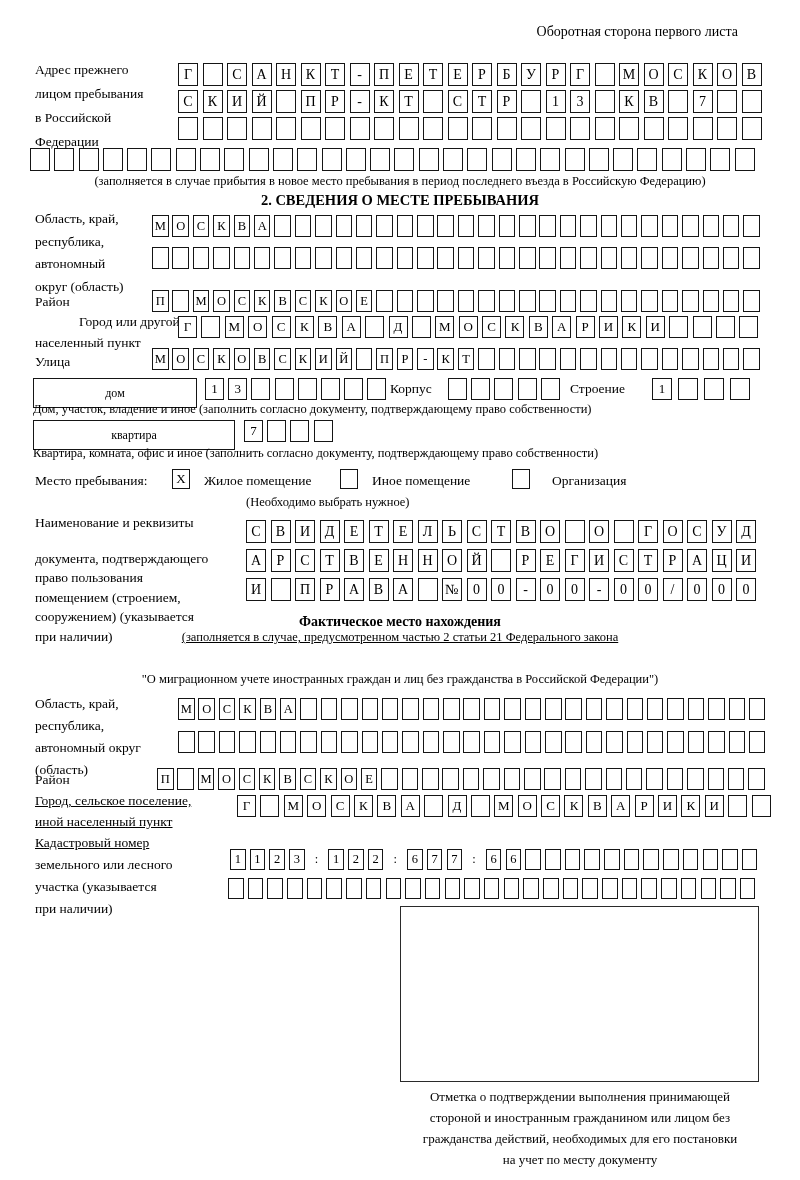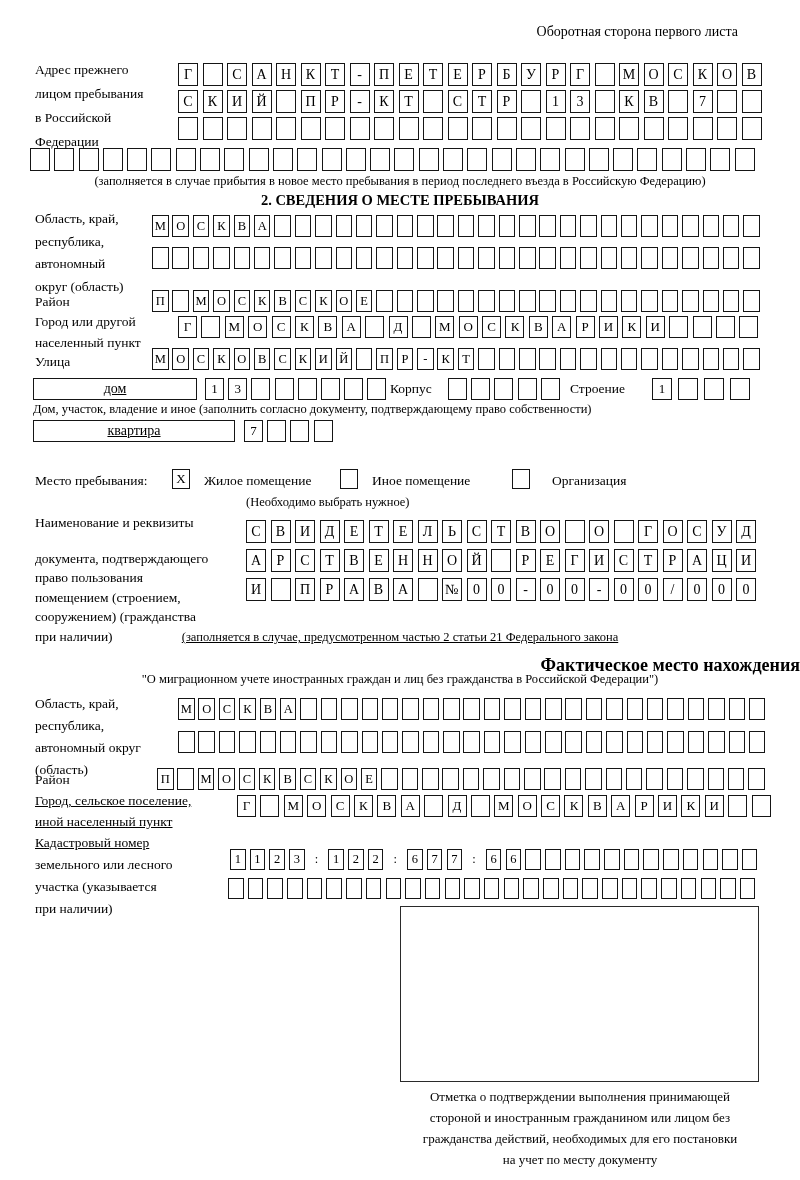--- a/index.html
+++ b/index.html
@@ -16,21 +16,21 @@
         font-family:inherit;background:#fff;}
   .cell.nb{border:none;background:transparent;}
   .r-a{gap:4.5px;} .r-a .cell{width:20px;height:23px;font-size:14px;}
   .r-f{gap:4.3px;} .r-f .cell{width:20px;height:23px;font-size:14px;}
   .r-b{gap:3.9px;} .r-b .cell{width:16.5px;height:22px;font-size:12.5px;}
   .r-c{gap:4.4px;} .r-c .cell{width:19px;height:22px;font-size:13px;}
   .r-h{gap:4.2px;} .r-h .cell{width:19px;height:22px;font-size:13px;}
   .r-s{gap:6px;}   .r-s .cell{width:20px;height:22px;font-size:13px;}
   .r-k{gap:4.2px;} .r-k .cell{width:15.5px;height:21px;font-size:12.5px;}
   .widebox{border:1.5px solid #151515;box-sizing:border-box;display:flex;
-           align-items:center;justify-content:center;font-size:14px;height:22px;background:#fff;text-decoration:underline;}
+           align-items:center;justify-content:center;font-size:12px;height:30px;background:#fff;}
   .chk{width:18px;height:20px;border:1.6px solid #151515;box-sizing:border-box;
        display:flex;align-items:center;justify-content:center;font-size:13px;background:#fff;}
   .stampbox{border:1.6px solid #2a2a2a;background:#fff;box-sizing:border-box;}
 </style>
 </head>
 <body>
 
 <div class="page">
 
   <div class="abs" style="top:24px;right:62px;font-size:14px;">Оборотная сторона первого листа</div>
@@ -254,21 +254,21 @@
       <span class="cell"></span>
       <span class="cell"></span>
       <span class="cell"></span>
       <span class="cell"></span>
       <span class="cell"></span>
       <span class="cell"></span>
       <span class="cell"></span>
     </div>
 
   <div class="abs" style="left:35px;top:311px;">
-    <div class="lbl" style="line-height:21px;">Город или другой</div>
+    <div class="lbl" style="line-height:21px;margin-left:44px;">Город или другой</div>
     <div class="lbl" style="line-height:21px;">населенный пункт</div>
   </div>
   <div class="abs cells r-c" style="left:178px;top:316px;">
       <span class="cell">Г</span>
       <span class="cell"></span>
       <span class="cell">М</span>
       <span class="cell">О</span>
       <span class="cell">С</span>
       <span class="cell">К</span>
       <span class="cell">В</span>
@@ -354,36 +354,37 @@
     </div>
   <div class="abs widebox" style="left:33px;top:420px;width:202px;">квартира</div>
 
   <div class="abs cap" style="left:33px;top:402px;">Дом, участок, владение и иное (заполнить согласно документу, подтверждающему право собственности)</div>
   <div class="abs cells r-h" style="left:244px;top:420px;">
       <span class="cell">7</span>
       <span class="cell"></span>
       <span class="cell"></span>
       <span class="cell"></span>
     </div>
+  <div class="abs cap" style="left:33px;top:446px;">Квартира, комната, офис и иное (заполнить согласно документу, подтверждающему право собственности)</div>
 
   <div class="abs lbl" style="left:35px;top:471px;line-height:20px;">Место пребывания:</div>
   <div class="abs chk" style="left:172px;top:469px;">X</div>
   <div class="abs lbl" style="left:204px;top:471px;line-height:20px;">Жилое помещение</div>
   <div class="abs chk" style="left:340px;top:469px;"></div>
   <div class="abs lbl" style="left:372px;top:471px;line-height:20px;">Иное помещение</div>
   <div class="abs chk" style="left:512px;top:469px;"></div>
   <div class="abs lbl" style="left:552px;top:471px;line-height:20px;">Организация</div>
   <div class="abs cap" style="left:246px;top:495px;">(Необходимо выбрать нужное)</div>
 
   <div class="abs" style="left:35px;top:513px;">
     <div class="lbl" style="line-height:19.5px;">Наименование и реквизиты</div>
     <div class="lbl" style="line-height:19.5px;margin-top:16px;">документа, подтверждающего</div>
     <div class="lbl" style="line-height:19.5px;">право пользования</div>
     <div class="lbl" style="line-height:19.5px;">помещением (строением,</div>
-    <div class="lbl" style="line-height:19.5px;">сооружением) (гражданства</div>
+    <div class="lbl" style="line-height:19.5px;">сооружением) (указывается</div>
     <div class="lbl" style="line-height:19.5px;">при наличии)</div>
   </div>
   <div class="abs cells r-a" style="left:246px;top:520px;">
       <span class="cell">С</span>
       <span class="cell">В</span>
       <span class="cell">И</span>
       <span class="cell">Д</span>
       <span class="cell">Е</span>
       <span class="cell">Т</span>
       <span class="cell">Е</span>
@@ -442,21 +443,21 @@
       <span class="cell">0</span>
       <span class="cell">-</span>
       <span class="cell">0</span>
       <span class="cell">0</span>
       <span class="cell">/</span>
       <span class="cell">0</span>
       <span class="cell">0</span>
       <span class="cell">0</span>
     </div>
 
-  <div class="abs ctr bold" style="top:655px;font-size:18px;text-align:right;">Фактическое место нахождения</div>
+  <div class="abs ctr bold" style="top:614px;font-size:14px;">Фактическое место нахождения</div>
   <div class="abs cap ctr" style="top:630px;text-decoration:underline;">(заполняется в случае, предусмотренном частью 2 статьи 21 Федерального закона</div>
   <div class="abs cap ctr" style="top:672px;">"О миграционном учете иностранных граждан и лиц без гражданства в Российской Федерации")</div>
 
   <div class="abs" style="left:35px;top:693px;">
     <div class="lbl" style="line-height:22px;">Область, край,</div>
     <div class="lbl" style="line-height:22px;">республика,</div>
     <div class="lbl" style="line-height:22px;">автономный округ</div>
     <div class="lbl" style="line-height:22px;">(область)</div>
   </div>
   <div class="abs cells r-b" style="left:178px;top:698px;">

